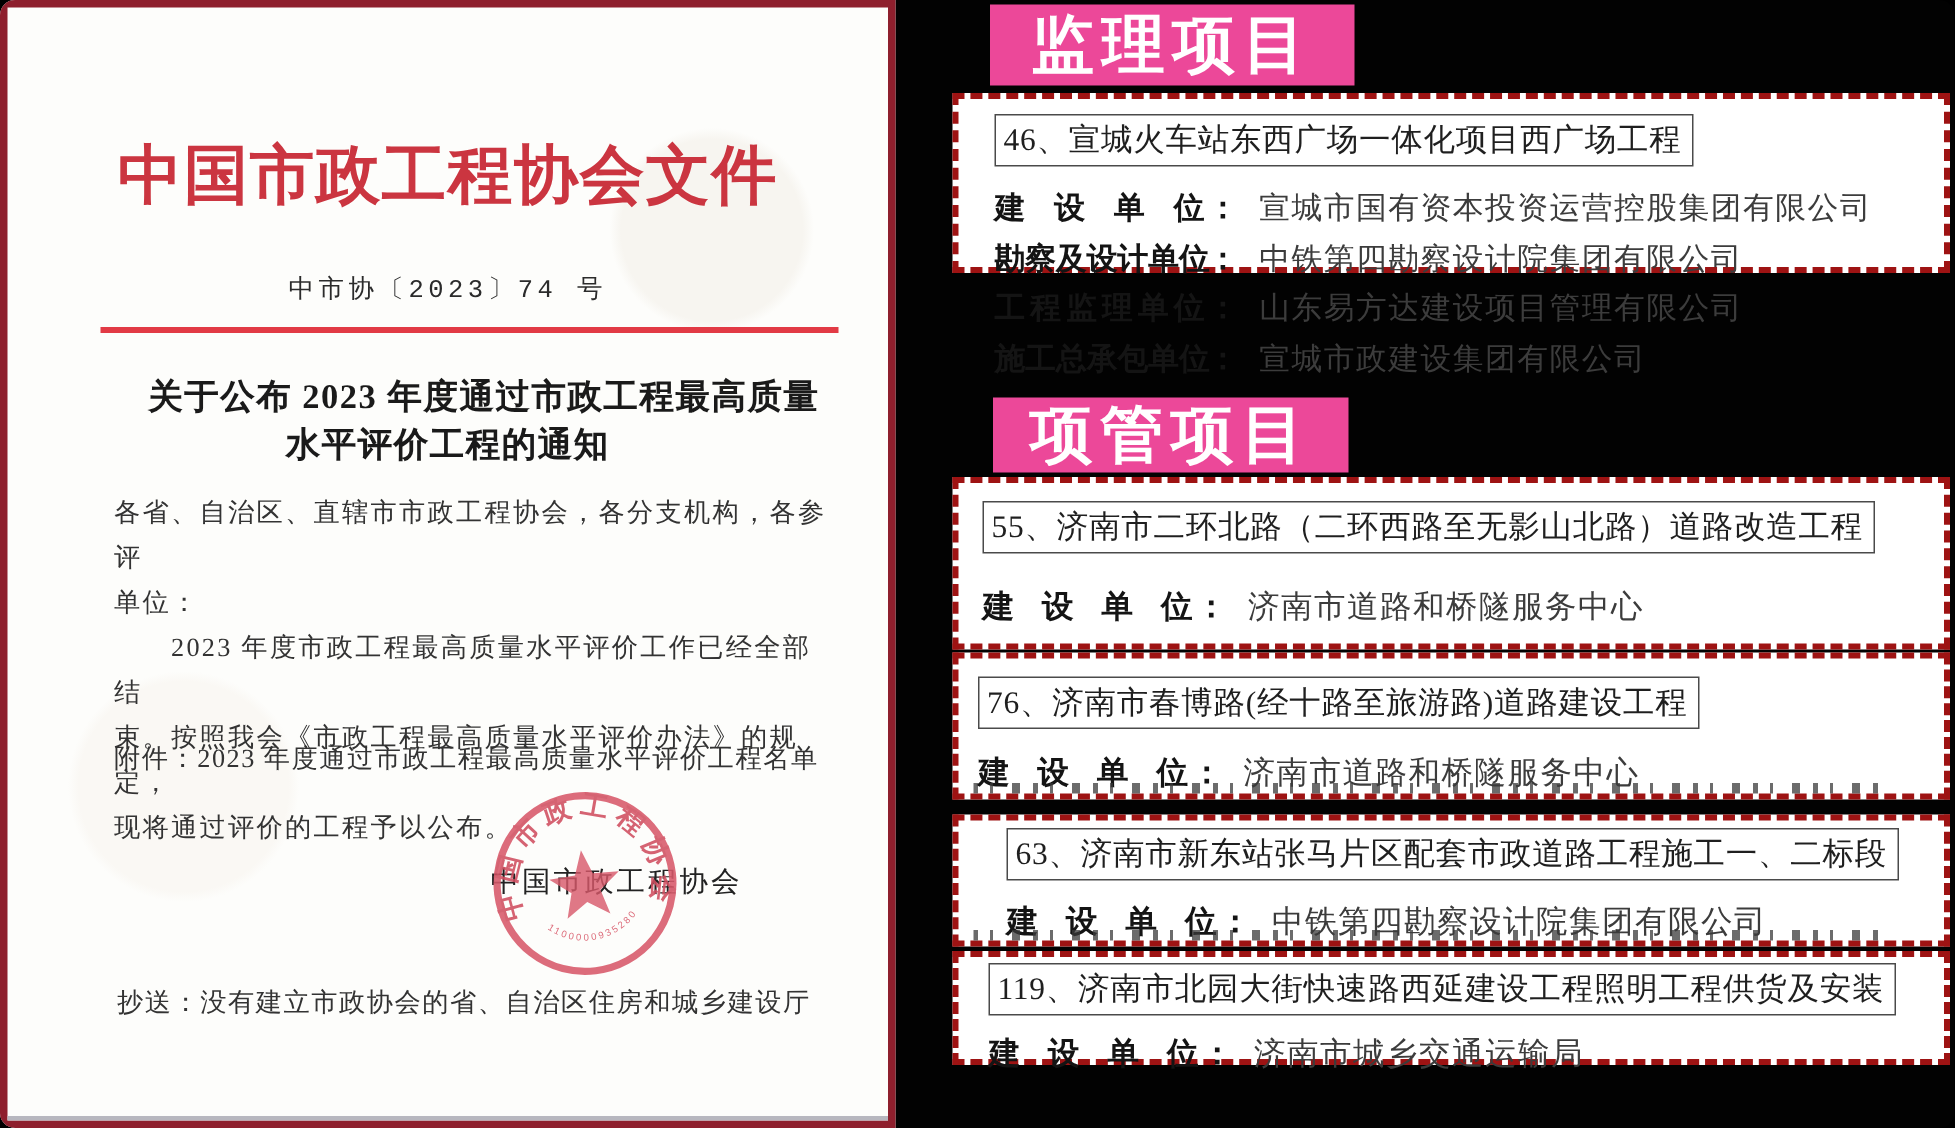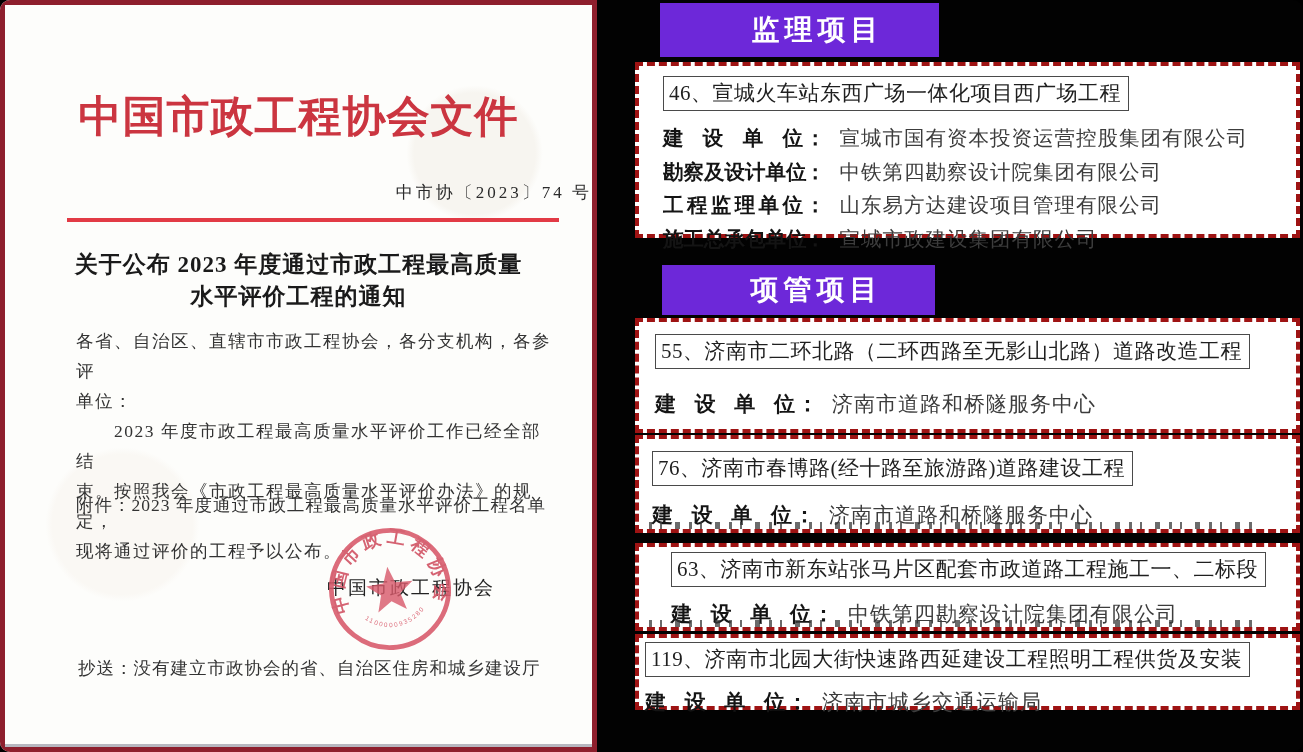--- a/index.html
+++ b/index.html
@@ -11,53 +11,53 @@
   
   .doc{
     position:absolute;left:0;top:0;width:597px;height:752px;
     background:#fdfdfb;border:5px solid #8e1f2d;box-sizing:border-box;
     background-image:radial-gradient(circle at 80% 20%, #f7f5f0 0 8%, transparent 9%),
                      radial-gradient(circle at 20% 70%, #faf8f4 0 10%, transparent 11%);
   }
   .scan-edge{position:absolute;left:0;right:0;bottom:0;height:3px;background:#b7b7bf;}
   .org-title{position:absolute;left:0;top:83px;width:100%;text-align:center;
     font-size:43px;font-weight:bold;color:#cb3540;letter-spacing:1px;}
-  .doc-num{position:absolute;left:0;top:176px;width:100%;text-align:right;
-    font-size:17px;color:#2b2b2b;letter-spacing:3px;}
+  .doc-num{position:absolute;left:0;top:176px;width:100%;text-align:center;
+    font-size:17px;color:#2b2b2b;letter-spacing:3px;font-family:Liberation Mono, monospace;}
   .red-rule{position:absolute;left:62px;top:213px;width:492px;height:4px;background:#e23a45;}
   .n-title{position:absolute;left:0;width:100%;text-align:center;
     font-size:23px;font-weight:bold;color:#1a1a1a;letter-spacing:1px;}
-  .n-title.l1{top:244px;} .n-title.l2{top:276px;}
+  .n-title.l1{top:244px;margin-left:24px;} .n-title.l2{top:276px;}
   .para{position:absolute;left:71px;top:321px;width:482px;
     font-size:17.5px;line-height:30px;color:#333;letter-spacing:1.5px;}
   .para .indent{text-indent:38px;}
   .attach{position:absolute;left:71px;top:488px;width:500px;
     font-size:17.5px;color:#333;letter-spacing:1px;}
   .issuer{position:absolute;left:322px;top:570px;font-size:19px;color:#222;letter-spacing:2px;}
   .issue-date{position:absolute;left:330px;top:600px;font-size:19px;color:#222;letter-spacing:1px;}
   .cc-line{position:absolute;left:73px;top:651px;font-size:17.5px;color:#333;letter-spacing:1px;}
   .seal{position:absolute;left:320px;top:519px;width:130px;height:130px;
     transform:rotate(-7deg);opacity:.88;}
   
   .banner{
-    position:absolute;background:#6d28d9;color:#fff;
-    font-family:"Liberation Sans", sans-serif;font-weight:bold;font-size:28px;
-    display:flex;align-items:center;justify-content:center;letter-spacing:5px;padding-left:36px;
+    position:absolute;background:#ec4899;color:#fff;
+    font-family:"Liberation Sans", sans-serif;font-weight:bold;font-size:42px;
+    display:flex;align-items:center;justify-content:center;letter-spacing:5px;
   }
   .banner.b1{left:660px;top:3px;width:243px;height:54px;}
   .banner.b2{left:662px;top:265px;width:237px;height:50px;}
   .pbox{
     position:absolute;left:635px;width:665px;box-sizing:border-box;
     background:#fff;border:4px dashed #9e1313;
   }
-  .pbox.x1{top:62px;height:176px;padding:10px 10px 0 24px;}
+  .pbox.x1{top:62px;height:120px;padding:10px 10px 0 24px;}
   .pbox.x2{top:318px;height:115px;padding:12px 10px 0 16px;}
   .pbox.x3{top:435px;height:98px;padding:12px 10px 0 13px;}
   .pbox.x4{top:543px;height:88px;padding:5px 10px 0 32px;}
-  .pbox.x5{top:634px;height:76px;padding:4px 10px 0 6px;}
+  .pbox.x5{top:634px;height:76px;padding:4px 10px 0 20px;}
   .ptitle{
     display:inline-block;border:1px solid #4a4a4a;background:#fff;
     padding:2px 7px 3px 5px;font-size:21px;color:#1f1f1f;letter-spacing:.5px;
   }
   .prow{white-space:nowrap;font-size:21px;}
   .pbox.x1 .prow{margin-top:5.5px;font-size:20.5px;}
   .pbox.x1 .prow.first{margin-top:13px;}
   .pbox.x2 .prow{margin-top:21px;}
   .pbox.x3 .prow{margin-top:15px;}
   .pbox.x4 .prow{margin-top:13px;}

